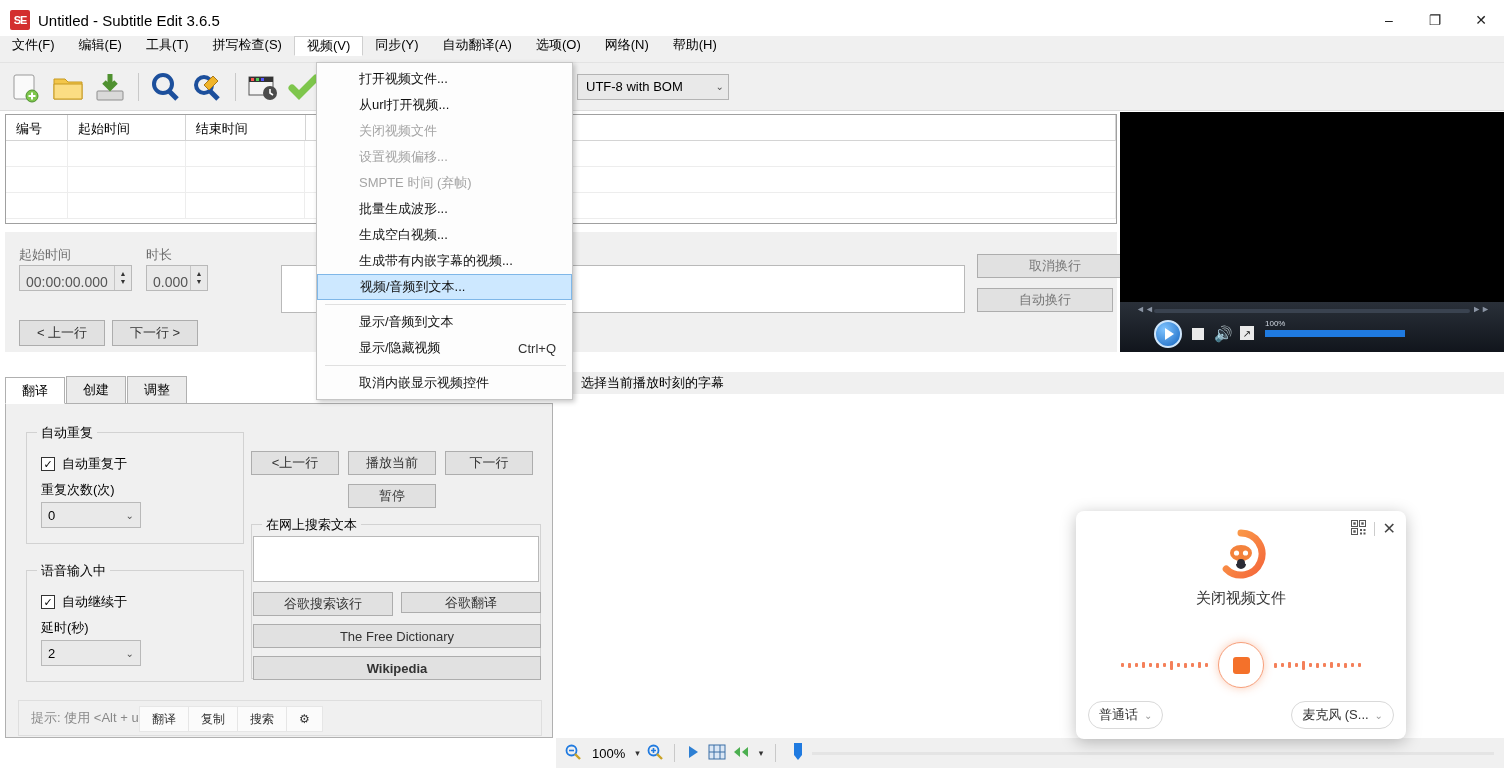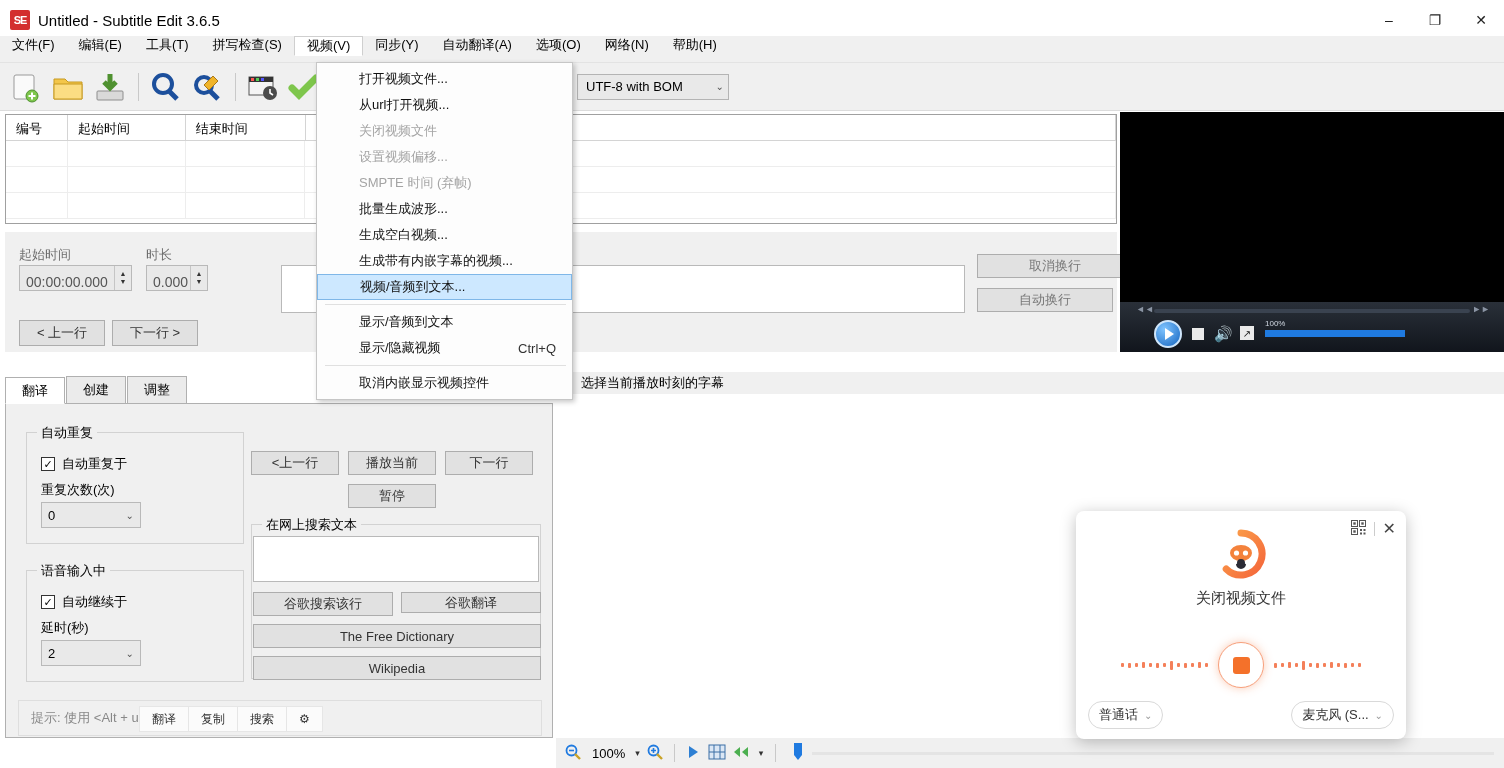--- a/index.html
+++ b/index.html
@@ -413,21 +413,21 @@
       <div class="btn dark" style="position:absolute; left:439px; top:47px; width:88px; height:24px;">下一行</div>
       <div class="btn dark" style="position:absolute; left:342px; top:80px; width:88px; height:24px;">暂停</div>
 
       <div class="groupbox" style="left:245px; top:120px; width:290px; height:155px;">
         <span class="gb-title">在网上搜索文本</span>
       </div>
       <div class="textbox-big" style="left:247px; top:132px; width:286px; height:46px;"></div>
       <div class="btn dark" style="position:absolute; left:247px; top:188px; width:140px; height:24px;">谷歌搜索该行</div>
       <div class="btn dark" style="position:absolute; left:395px; top:188px; width:140px; height:21px;">谷歌翻译</div>
       <div class="btn dark" style="position:absolute; left:247px; top:220px; width:288px; height:24px;">The Free Dictionary</div>
-      <div class="btn dark" style="position:absolute; left:247px; top:252px; width:288px; height:24px;">Wikipedia</div>
+      <div class="btn dark" style="position:absolute; left:247px; top:252px; width:288px; height:24px;font-weight:bold;">Wikipedia</div>
 
       <div class="hintbox">提示: 使用 &lt;Alt + up/down&gt; 以转到 上一行/下一行</div>
     </div>
   </div>
 
   <div class="minitb">
     <div class="mi">翻译</div>
     <div class="mi">复制</div>
     <div class="mi">搜索</div>
     <div class="mi">⚙</div>

